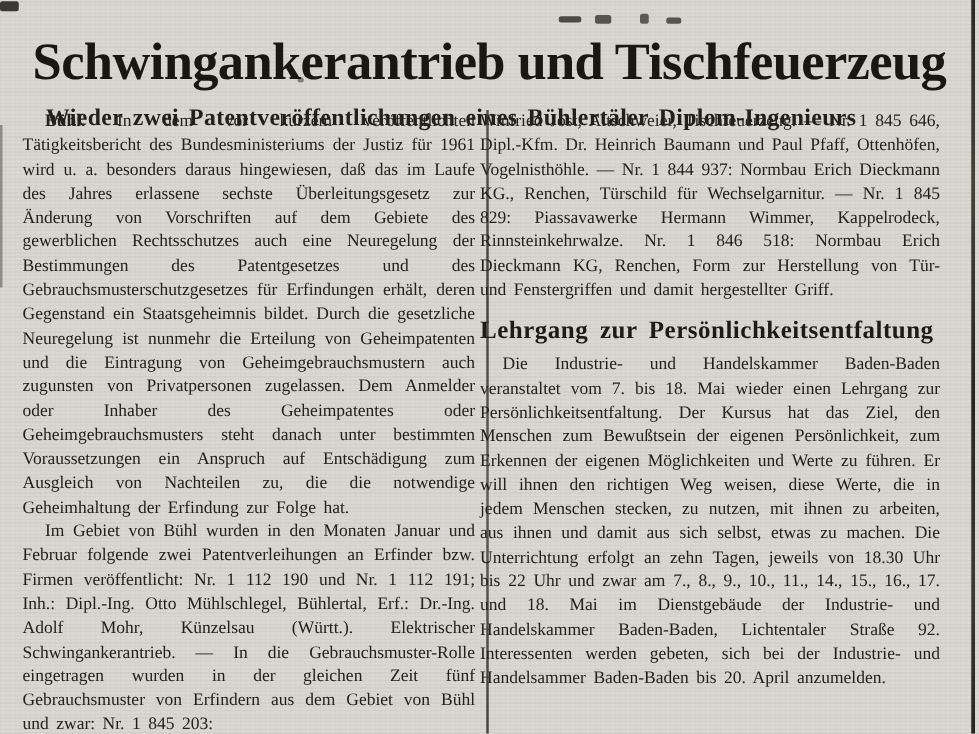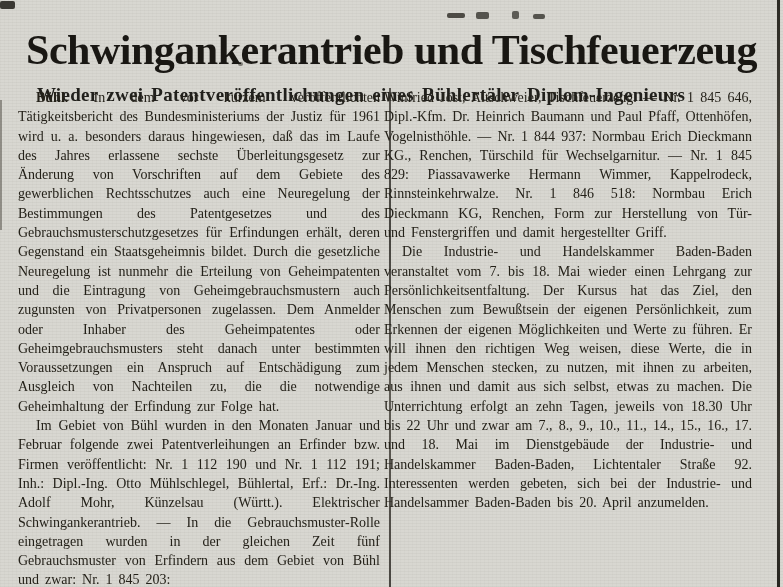--- a/index.html
+++ b/index.html
@@ -89,18 +89,19 @@
 
   <div class="column col-left">
     <p class="indent"><span class="dateline">Bühl.</span> <span>In dem vor kurzem veröffentlichten Tätigkeitsbericht des Bundesministeriums der Justiz für 1961 wird u. a. besonders daraus hingewiesen, daß das im Laufe des Jahres erlassene sechste Überleitungsgesetz zur Änderung von Vorschriften auf dem Gebiete des gewerblichen Rechtsschutzes auch eine Neuregelung der Bestimmungen des Patentgesetzes und des Gebrauchsmusterschutzgesetzes für Erfindungen erhält, deren Gegenstand ein Staatsgeheimnis bildet. Durch die gesetzliche Neuregelung ist nunmehr die Erteilung von Geheimpatenten und die Eintragung von Geheimgebrauchsmustern auch zugunsten von Privatpersonen zugelassen. Dem Anmelder oder Inhaber des Geheimpatentes oder Geheimgebrauchsmusters steht danach unter bestimmten Voraussetzungen ein Anspruch auf Entschädigung zum Ausgleich von Nachteilen zu, die die notwendige Geheimhaltung der Erfindung zur Folge hat.</span></p>
     <p class="indent">Im Gebiet von Bühl wurden in den Monaten Januar und Februar folgende zwei Patentverleihungen an Erfinder bzw. Firmen veröffentlicht: Nr. 1 112 190 und Nr. 1 112 191; Inh.: Dipl.-Ing. Otto Mühlschlegel, Bühlertal, Erf.: Dr.-Ing. Adolf Mohr, Künzelsau (Württ.). Elektrischer Schwingankerantrieb. — In die Gebrauchsmuster-Rolle eingetragen wurden in der gleichen Zeit fünf Gebrauchsmuster von Erfindern aus dem Gebiet von Bühl und zwar: Nr. 1 845 203:</p>
   </div>
 
   <div class="column-divider"></div>
 
   <div class="column col-right">
     <p>Winfried Jost, Altschweier, Tischfeuerzeug. — Nr. 1 845 646, Dipl.-Kfm. Dr. Heinrich Baumann und Paul Pfaff, Ottenhöfen, Vogelnisthöhle. — Nr. 1 844 937: Normbau Erich Dieckmann KG., Renchen, Türschild für Wechselgarnitur. — Nr. 1 845 829: Piassavawerke Hermann Wimmer, Kappelrodeck, Rinnsteinkehrwalze. Nr. 1 846 518: Normbau Erich Dieckmann KG, Renchen, Form zur Herstellung von Tür- und Fenstergriffen und damit hergestellter Griff.</p>
+    <p class="section-heading">Lehrgang zur Persönlichkeitsentfaltung</p>
     <p class="indent">Die Industrie- und Handelskammer Baden-Baden veranstaltet vom 7. bis 18. Mai wieder einen Lehrgang zur Persönlichkeitsentfaltung. Der Kursus hat das Ziel, den Menschen zum Bewußtsein der eigenen Persönlichkeit, zum Erkennen der eigenen Möglichkeiten und Werte zu führen. Er will ihnen den richtigen Weg weisen, diese Werte, die in jedem Menschen stecken, zu nutzen, mit ihnen zu arbeiten, aus ihnen und damit aus sich selbst, etwas zu machen. Die Unterrichtung erfolgt an zehn Tagen, jeweils von 18.30 Uhr bis 22 Uhr und zwar am 7., 8., 9., 10., 11., 14., 15., 16., 17. und 18. Mai im Dienstgebäude der Industrie- und Handelskammer Baden-Baden, Lichtentaler Straße 92. Interessenten werden gebeten, sich bei der Industrie- und Handelsammer Baden-Baden bis 20. April anzumelden.</p>
   </div>
 
   <div class="right-edge-rule"></div>
 
 </div>
 
 </body></html>

